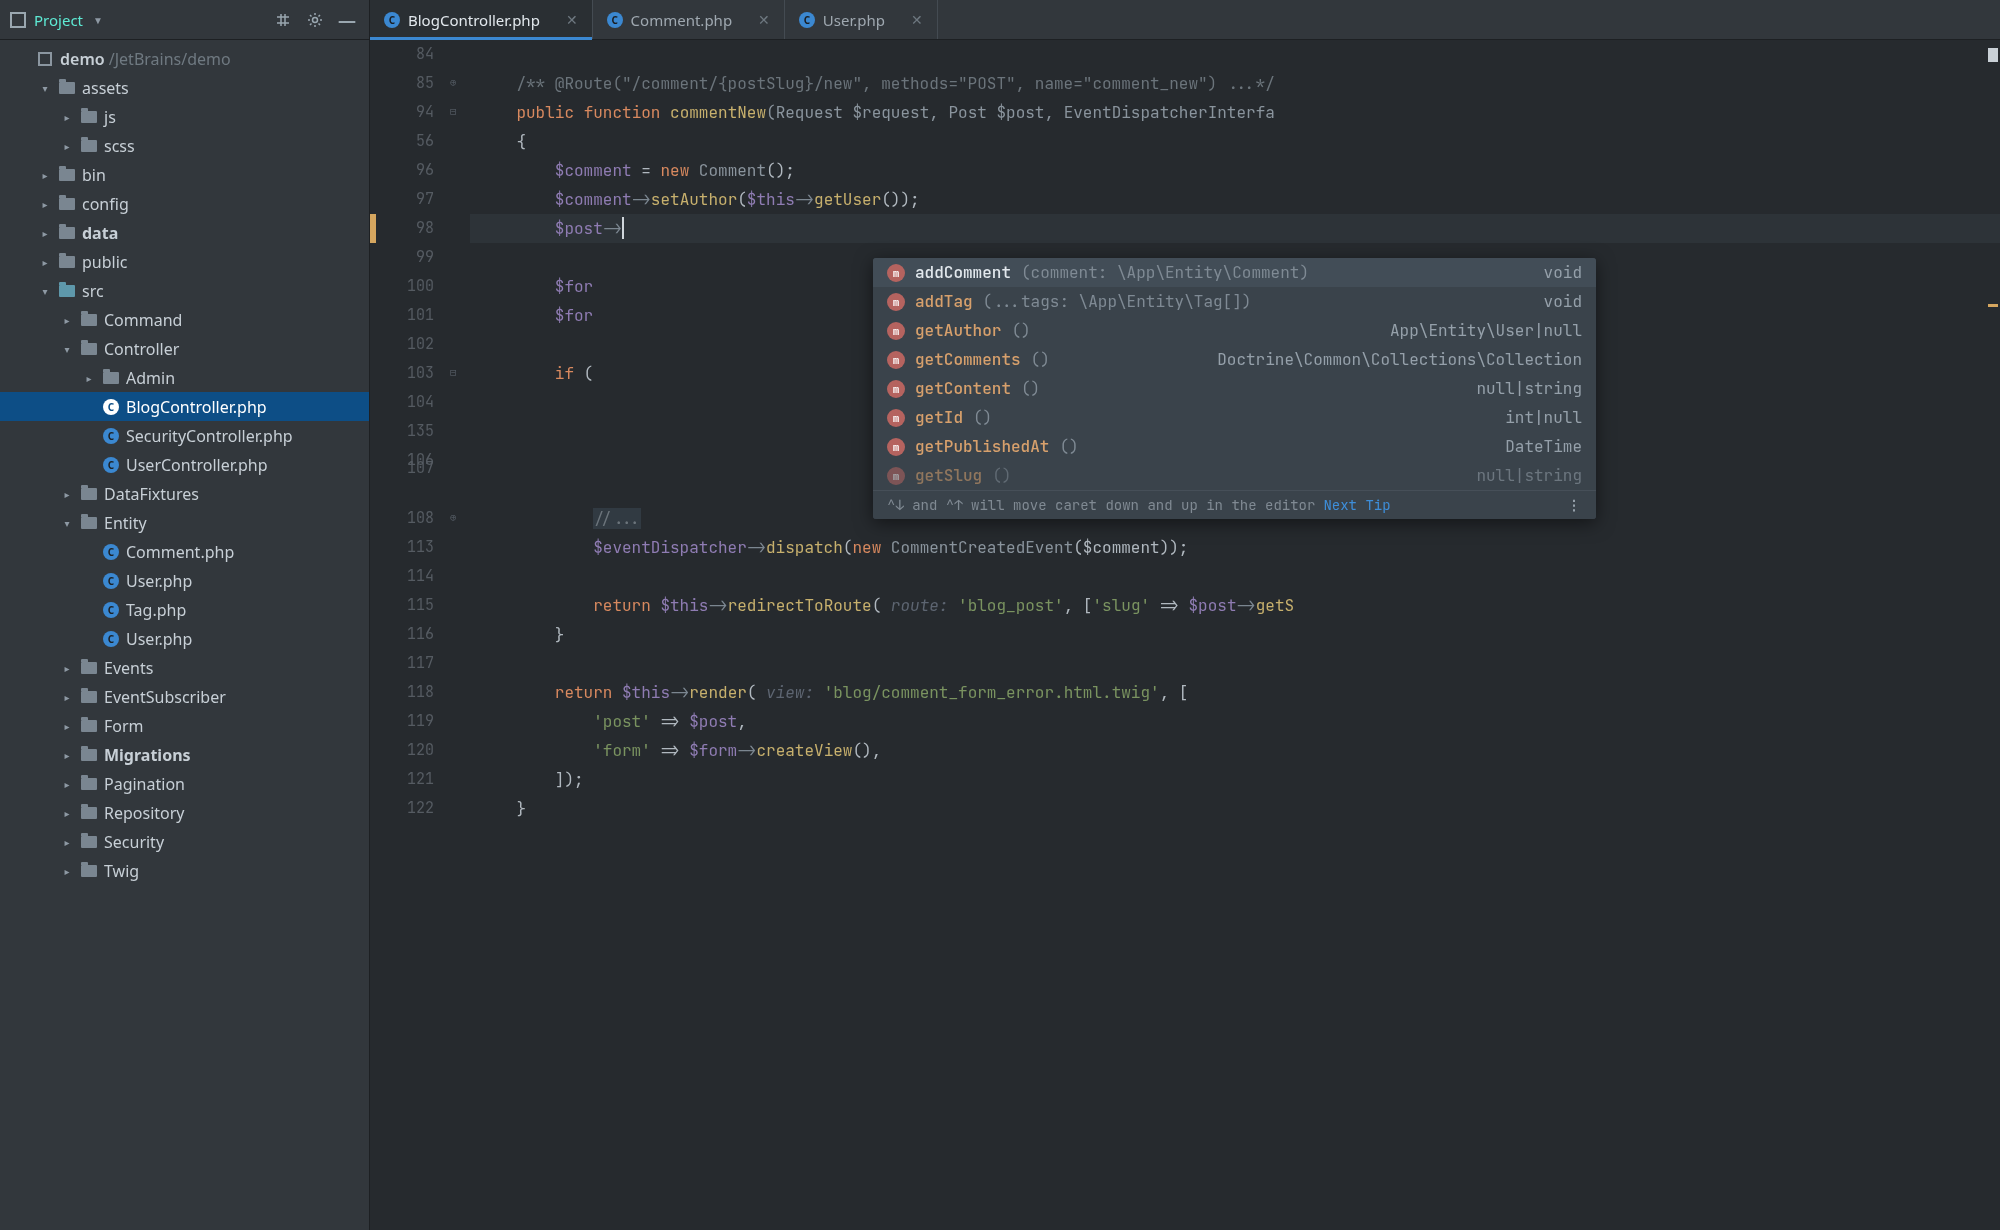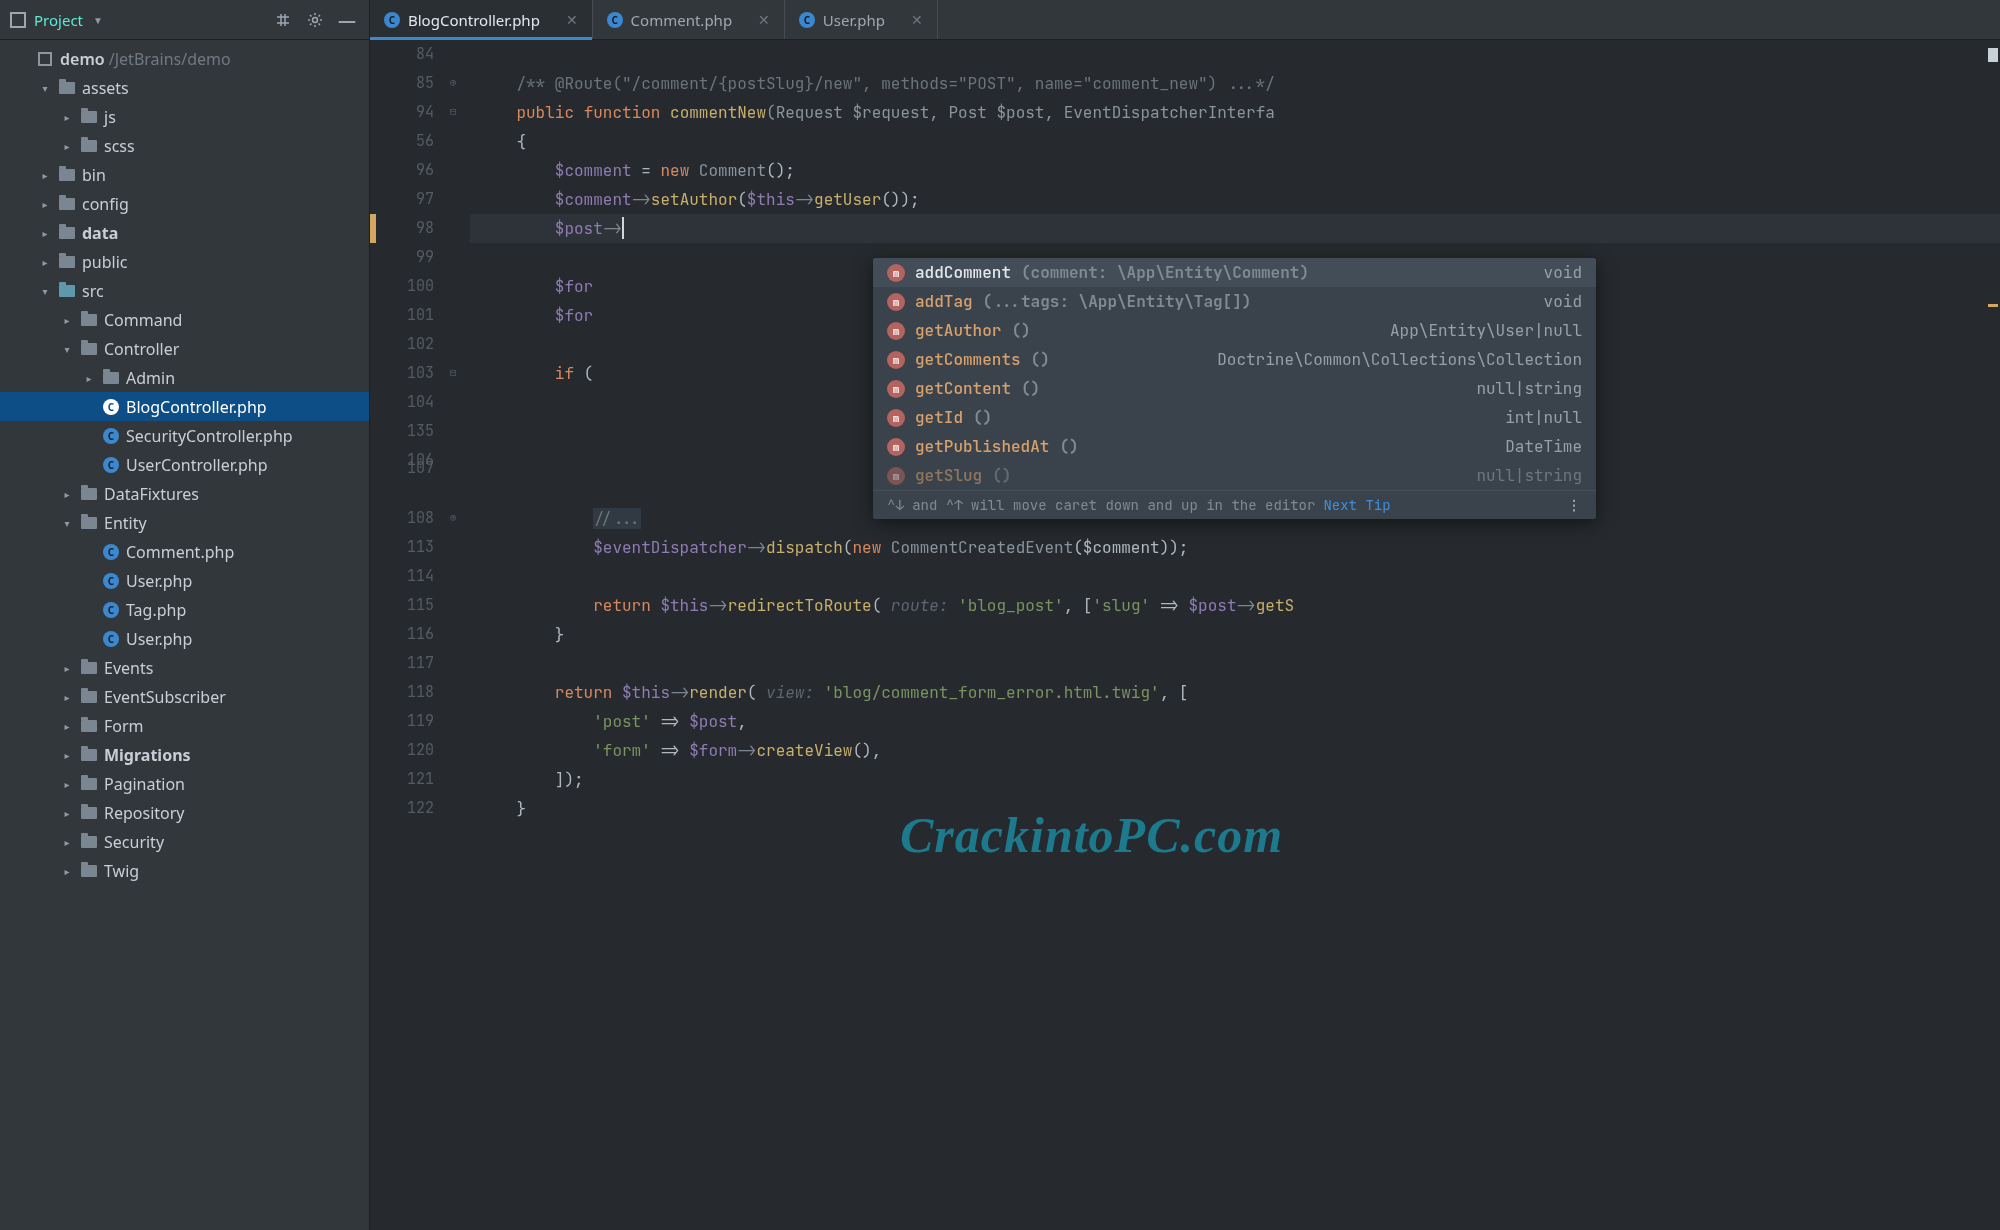--- a/index.html
+++ b/index.html
@@ -65,21 +65,21 @@
 .pun { color:#b0b8bf; }
 .caret { display:inline-block; width:2px; height:22px; background:#d0d6db; vertical-align:middle; position:relative; top:-2px; }
 
 
 .popup { position:absolute; background:#3a434b; box-shadow:0 4px 18px rgba(0,0,0,0.5); border-radius:3px; overflow:hidden; font-size:16px; }
 .popup-row { display:flex; align-items:center; height:29px; padding:0 14px; gap:10px; cursor:pointer; }
 .popup-row.sel { background:#424d57; }
 .popup-row .m-ico { width:18px; height:18px; border-radius:50%; background:#b5635f; color:#fff; font-size:11px; font-weight:bold; display:flex; align-items:center; justify-content:center; }
 .popup-row .m-name { color:#d7a06c; font-weight:500; }
 .popup-row.sel .m-name { color:#e2e8ed; }
-.popup-row .m-sig { color:#7f8a94;font-weight:bold; }
+.popup-row .m-sig { color:#7f8a94; }
 .popup-row .spacer { flex:1; }
 .popup-row .m-ret { color:#95a0aa; }
 .popup-row.cut { opacity:0.55; }
 .popup-foot { display:flex; align-items:center; height:29px; padding:0 14px; gap:8px; font-size:14px; color:#808a93; background:#3a434b; border-top:1px solid #464f58; }
 .popup-foot .link { color:#3e8ed9; cursor:pointer; }
 .popup-foot .dots { margin-left:auto; color:#95a0aa; font-weight:bold; letter-spacing:1px; cursor:pointer; }
 
 
 .stripe { position:absolute; right:0; top:0; bottom:0; width:14px; }
 .mark { position:absolute; right:2px; width:10px; height:3px; }
@@ -471,16 +471,15 @@
           <span class="link">Next Tip</span>
           <span class="dots">⋮</span>
         </div>
       </div>
 
       <div class="stripe">
         <span class="mark w" style="top:8px; height:14px;"></span>
         <span class="mark y" style="top:264px;"></span>
       </div>
 
-      <div class="watermark" style="left:530px; top:766px;">CrackintoPC.com</div>
     </div>
   </div>
 </div>
 
 </body></html>

